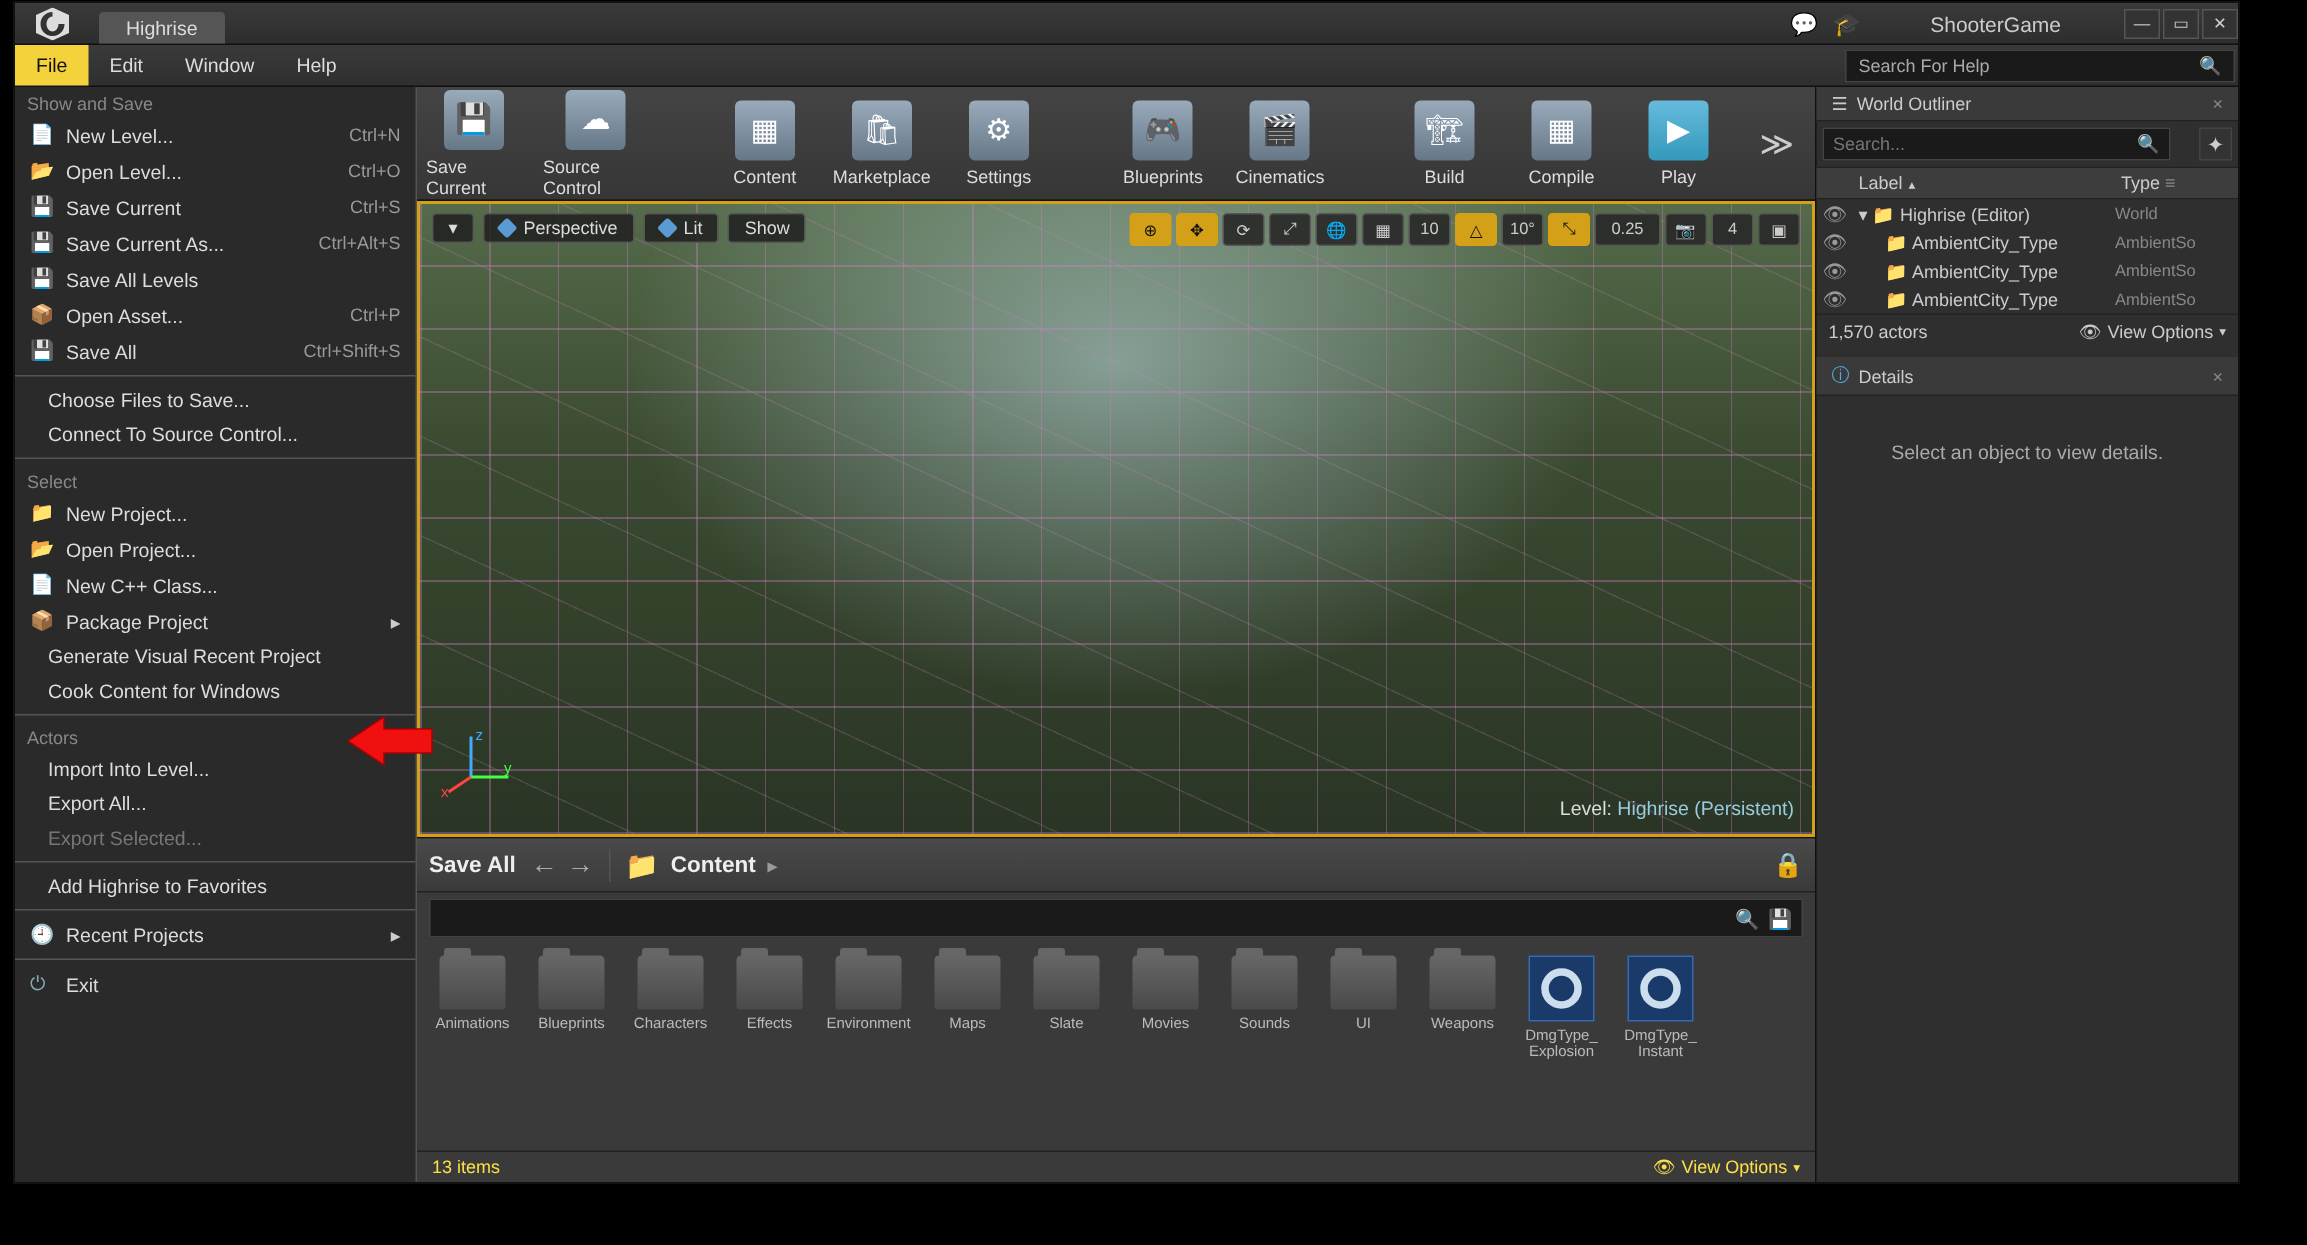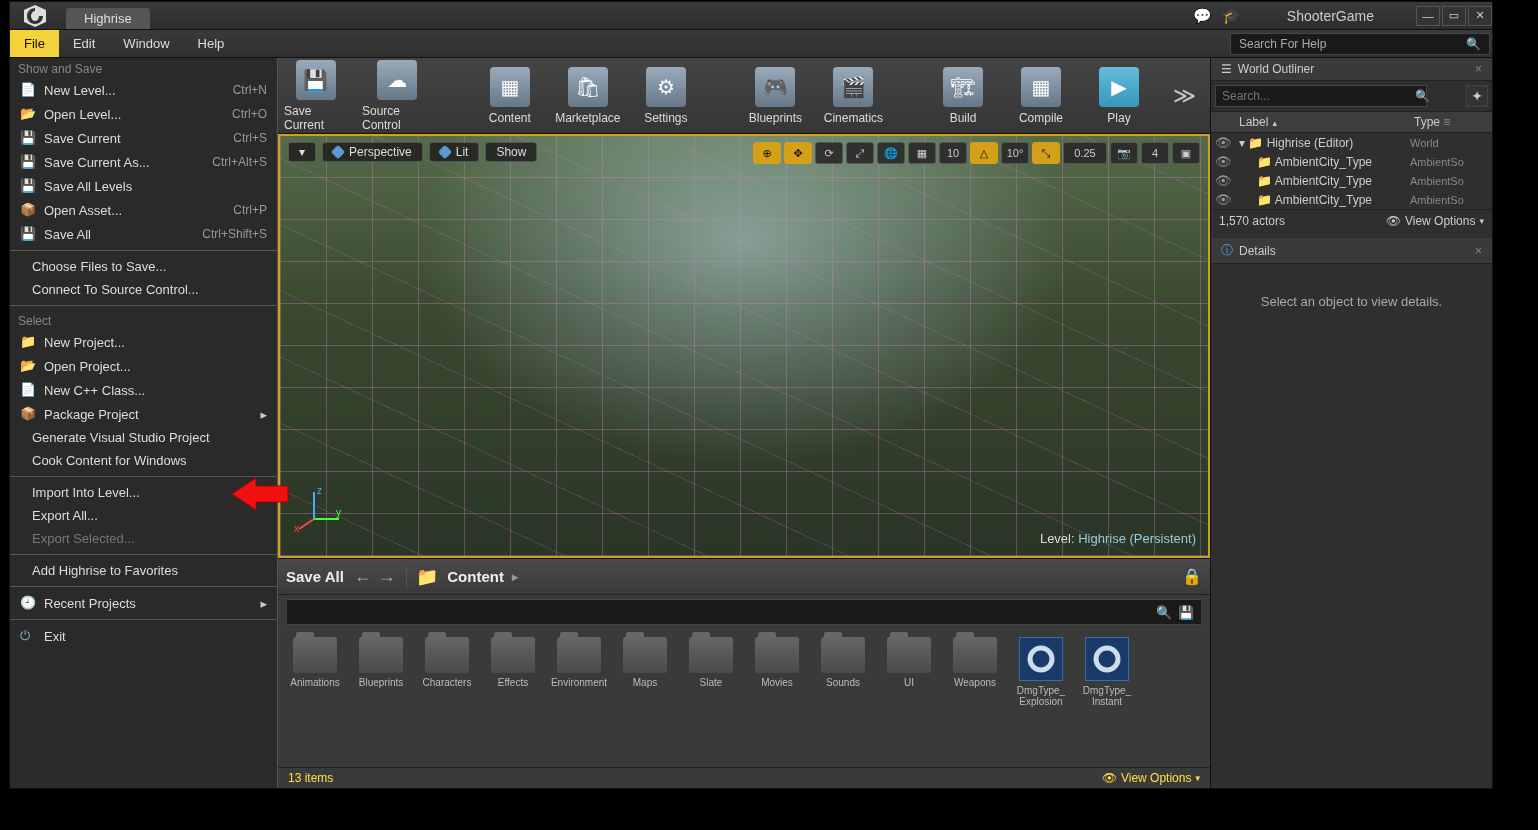--- a/index.html
+++ b/index.html
@@ -92,21 +92,21 @@
 .cb-asset svg { width:30px; height:30px; }
 .cb-item span { text-align:center; line-height:1.1; }
 .cb-footer { height:21px; display:flex; align-items:center; padding:0 10px; color:#fde047; font-size:12px; border-top:1px solid #222; }
 .cb-footer .vo { margin-left:auto; display:flex; align-items:center; gap:4px; cursor:pointer; }
 
 
 .right { width:282px; background:#2f2f2f; display:flex; flex-direction:column; border-left:1px solid #111; }
 .panel-tab { background:#3a3a3a; color:#ccc; font-size:12px; padding:4px 10px; display:flex; align-items:center; gap:6px; border-bottom:1px solid #222; }
 .panel-tab .x { margin-left:auto; color:#888; cursor:pointer; }
 .outliner { display:flex; flex-direction:column; }
-.ol-search { display:flex; padding:4px; gap:12px; }
+.ol-search { display:flex; padding:4px; gap:2px; }
 .ol-search input { flex:1; background:#1a1a1a; border:1px solid #444; color:#aaa; font-size:12px; padding:3px 6px; }
 .ol-plus { width:22px; background:#333; color:#ccc; display:flex; align-items:center; justify-content:center; border:1px solid #444; cursor:pointer; font-size:14px; }
 .ol-head { display:flex; background:#3d3d3d; color:#ccc; font-size:12px; padding:3px 8px; border-top:1px solid #222; border-bottom:1px solid #222; }
 .ol-head .lbl { flex:1; padding-left:20px; }
 .ol-head .typ { width:70px; }
 .ol-head .car { font-size:9px; margin-left:4px; }
 .ol-rows { max-height:88px; overflow:hidden; font-size:12px; }
 .ol-row { display:flex; align-items:center; padding:2px 4px; color:#ccc; cursor:pointer; }
 .ol-eye { width:18px; color:#999; font-size:13px; }
 .ol-label { flex:1; white-space:nowrap; overflow:hidden; }
@@ -214,27 +214,28 @@
           <span class="fm-icon">📄</span>
           <span class="fm-label">New C++ Class...</span>
         </div>
       <div class="fm-item">
           <span class="fm-icon">📦</span>
           <span class="fm-label">Package Project</span>
           <span class="fm-sub">▸</span>
         </div>
       <div class="fm-tight">
         <div class="fm-item">
-            <span class="fm-label">Generate Visual Studio Project</span>
+            <span class="fm-label">Generate Visual Recent Project</span>
           </div>
         <div class="fm-item">
             <span class="fm-label">Cook Content for Windows</span>
           </div>
       </div>
       <div class="fm-sep"></div>
+      <div class="fm-header">Actors</div>
       <div class="fm-tight">
         <div class="fm-item">
             <span class="fm-label">Import Into Level...</span>
           </div>
         <div class="fm-item">
             <span class="fm-label">Export All...</span>
           </div>
         <div class="fm-item disabled">
             <span class="fm-label">Export Selected...</span>
           </div>

